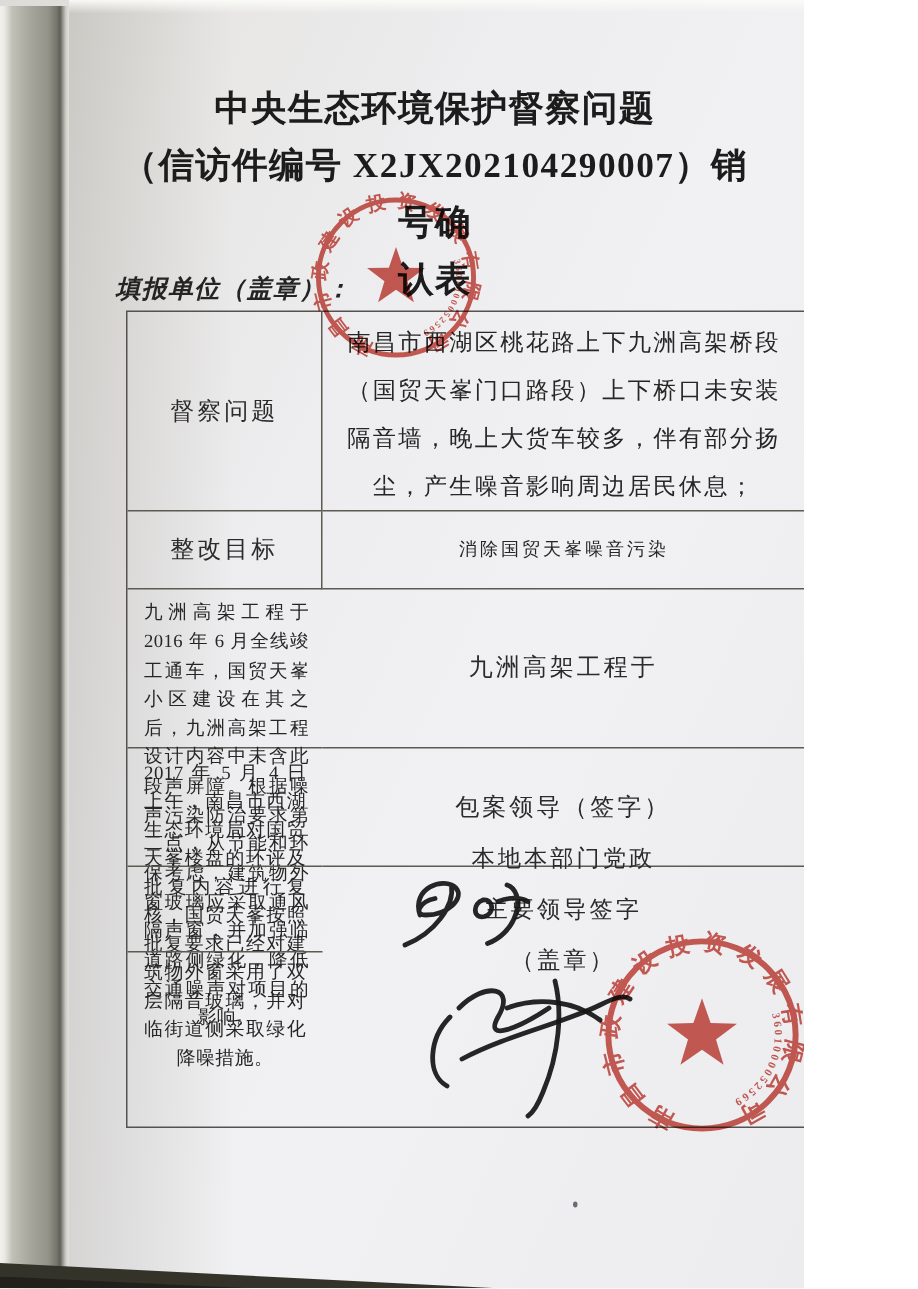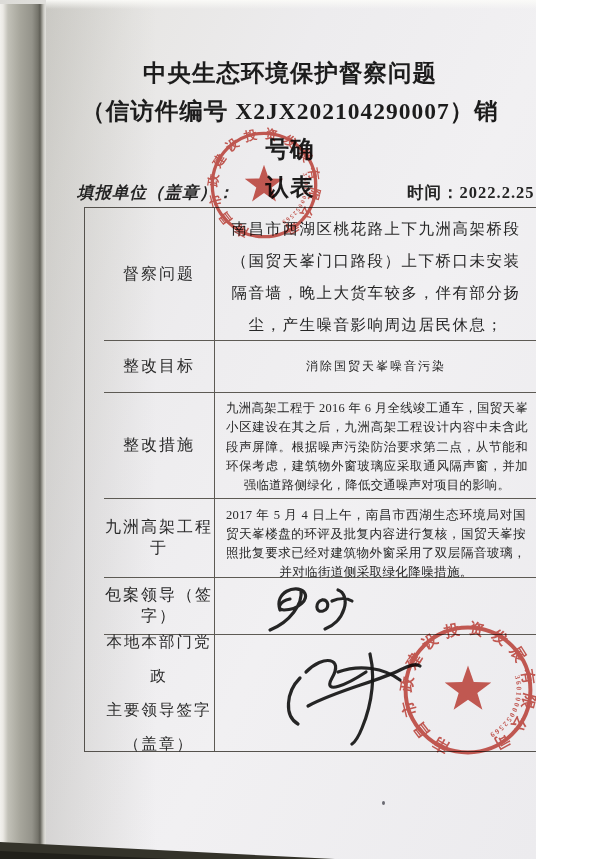--- a/index.html
+++ b/index.html
@@ -29,21 +29,21 @@
   .meta .time{position:absolute;left:407px;}
 
   .tbl{position:absolute;left:84px;top:207px;width:452px;
        display:grid;grid-template-columns:130px 1fr;
        grid-template-rows:133px 52px 106px 79px 57px 116px;
        border:1.3px solid #55524d;}
   .c{border-right:1px solid #5d5a54;border-bottom:1px solid #5d5a54;box-sizing:border-box;min-width:0;}
   .c.col2{border-right:none;}
   .c.last{border-bottom:none;}
   .lbl{display:flex;align-items:center;justify-content:center;font-size:16px;
-       letter-spacing:2px;color:#2b2b2b;text-align:center;margin-left:19px;}
+       letter-spacing:2px;color:#2b2b2b;text-align:center;}
   .lbl.multi{flex-direction:column;line-height:34px;font-size:15.5px;}
   .v1{padding:5px 14px 0;font-size:15.5px;line-height:32px;text-align:center;letter-spacing:1.5px;}
   .v2{display:flex;align-items:center;justify-content:center;font-size:12px;letter-spacing:2px;}
   .v3{padding:6px 9px 0 11px;font-size:12.4px;line-height:19.3px;text-align:justify;
       text-align-last:center;letter-spacing:.3px;}
   .v4{padding:7px 11px 0;font-size:12.6px;line-height:19px;text-align:justify;
       text-align-last:center;letter-spacing:.3px;}
 
   .stamp{position:absolute;mix-blend-mode:multiply;opacity:.88;}
   .stamp text{font-family:"Liberation Serif","DejaVu Serif",serif;font-weight:600;}
@@ -60,31 +60,29 @@
   <div class="top-light"></div>
 
   <div class="title">
     <div>中央生态环境保护督察问题</div>
     <div>（信访件编号 X2JX202104290007）销号确</div>
     <div>认表</div>
   </div>
 
   <div class="meta">
     <span class="unit">填报单位（盖章）：</span>
-    <span class="time">时间：2022.2.25</span>
   </div>
 
   <div class="tbl">
     <div class="c lbl">督察问题</div>
     <div class="c col2 v1">南昌市西湖区桃花路上下九洲高架桥段（国贸天峯门口路段）上下桥口未安装隔音墙，晚上大货车较多，伴有部分扬尘，产生噪音影响周边居民休息；</div>
 
     <div class="c lbl">整改目标</div>
     <div class="c col2 v2">消除国贸天峯噪音污染</div>
 
-    <div class="c lbl">整改措施</div>
     <div class="c col2 v3">九洲高架工程于 2016 年 6 月全线竣工通车，国贸天峯小区建设在其之后，九洲高架工程设计内容中未含此段声屏障。根据噪声污染防治要求第二点，从节能和环保考虑，建筑物外窗玻璃应采取通风隔声窗，并加强临道路侧绿化，降低交通噪声对项目的影响。</div>
 
     <div class="c lbl">九洲高架工程于</div>
     <div class="c col2 v4">2017 年 5 月 4 日上午，南昌市西湖生态环境局对国贸天峯楼盘的环评及批复内容进行复核，国贸天峯按照批复要求已经对建筑物外窗采用了双层隔音玻璃，并对临街道侧采取绿化降噪措施。</div>
 
     <div class="c lbl">包案领导（签字）</div>
     <div class="c col2"></div>
 
     <div class="c lbl multi last">
       <span>本地本部门党政</span>

